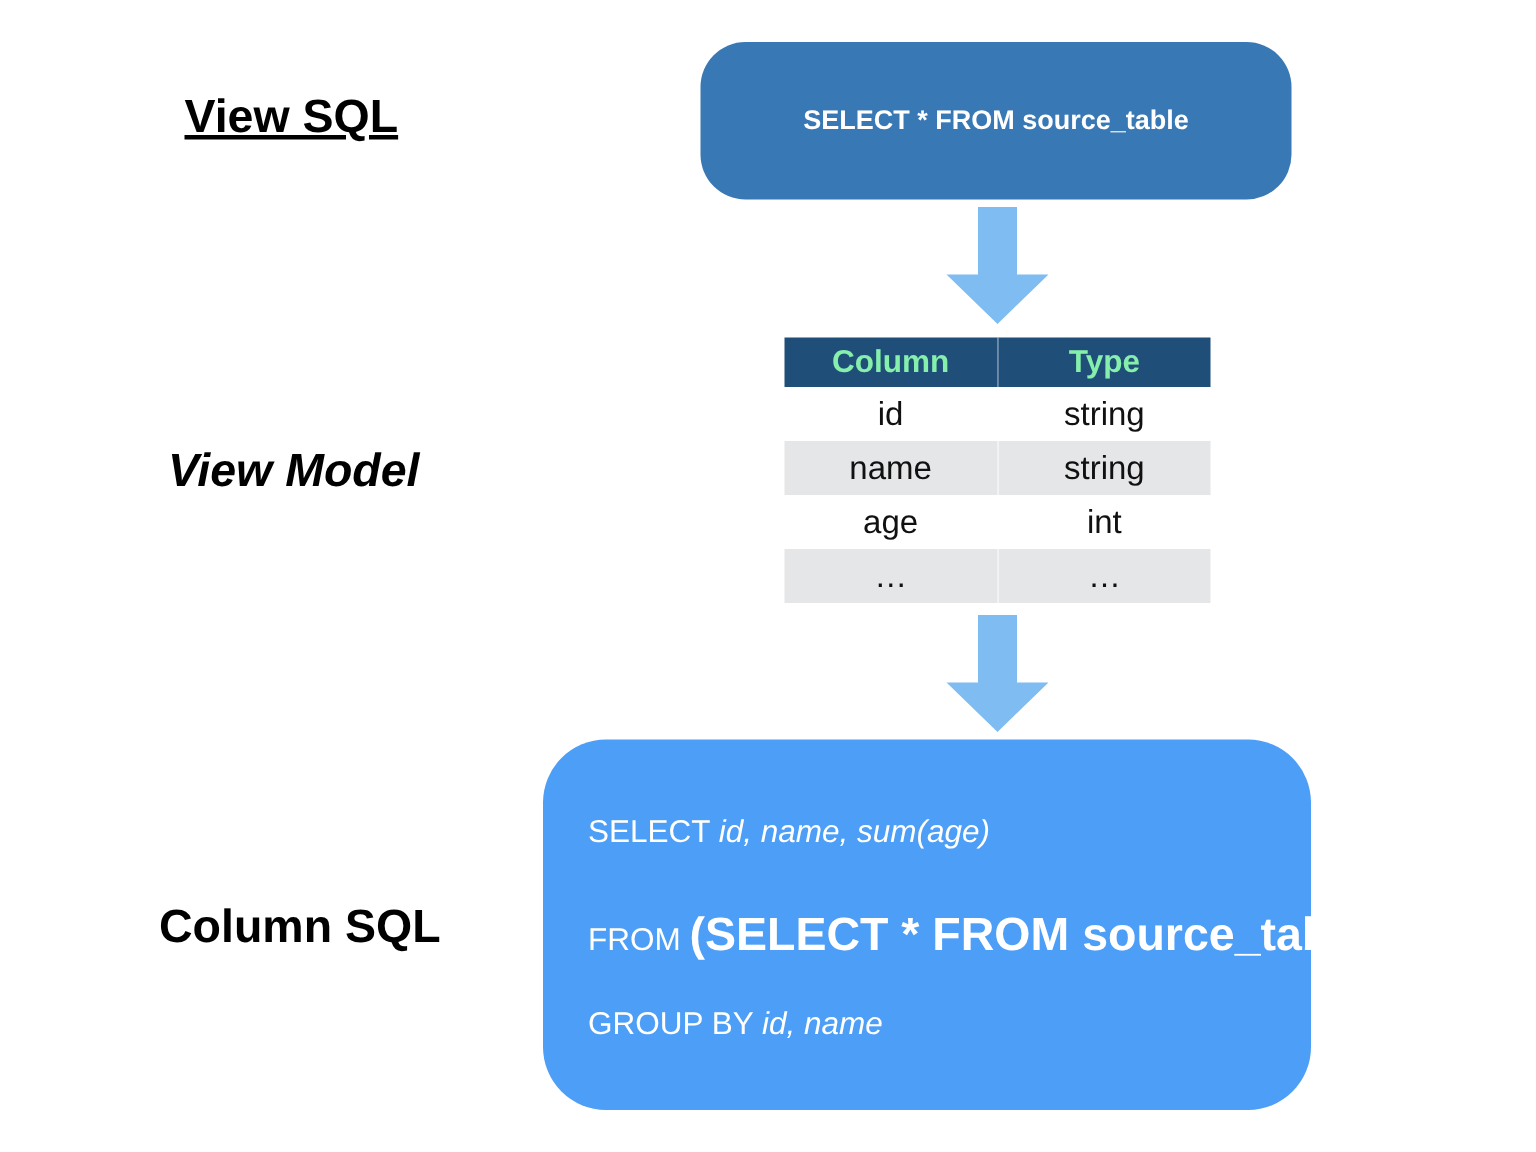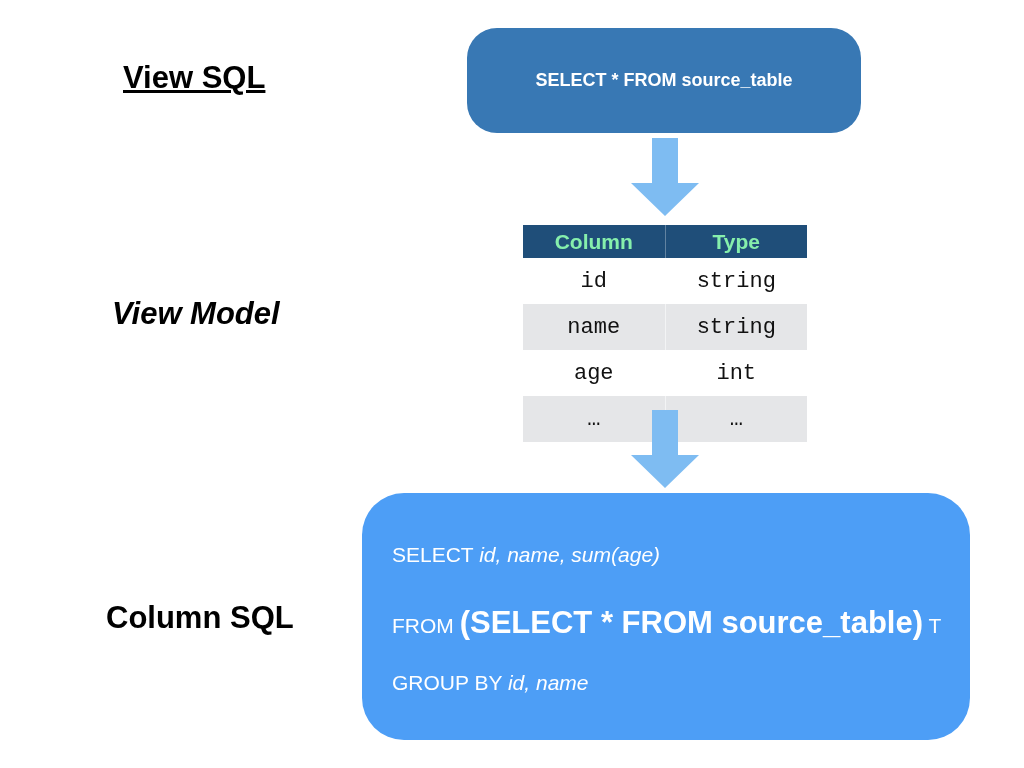--- a/index.html
+++ b/index.html
@@ -61,28 +61,28 @@
     text-align: center;
   }
   .model-table th {
     background: var(--table-header-bg);
     color: #86efac;
     font-weight: bold;
     font-size: 21px;
     height: 33px;
   }
   .model-table th + th { border-left: 1px solid rgba(255,255,255,0.30); }
-  .model-table td { height: 46px; font-family: Liberation Mono, monospace; }
+  .model-table td { height: 36px; }
   .model-table td + td { border-left: 1px solid rgba(255,255,255,0.55); }
   .model-table tr.alt td { background: var(--table-alt-row-bg); }
 
   .widget-sql-box {
     position: absolute;
     left: 362px; top: 493px;
-    width: 608px; height: 247px;
+    width: 512px; height: 247px;
     background: var(--widget-sql-box-bg);
     border-radius: 42px;
     color: var(--box-text);
   }
   .sql-line {
     position: absolute;
     left: 30px;
     font-size: 21px;
     white-space: nowrap;
     color: var(--box-text);

